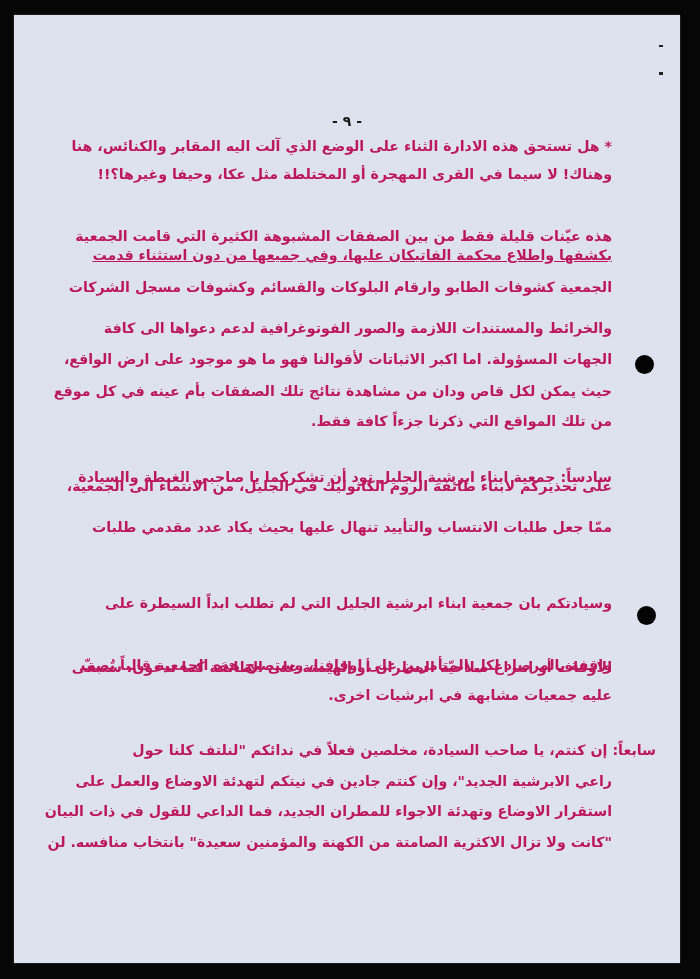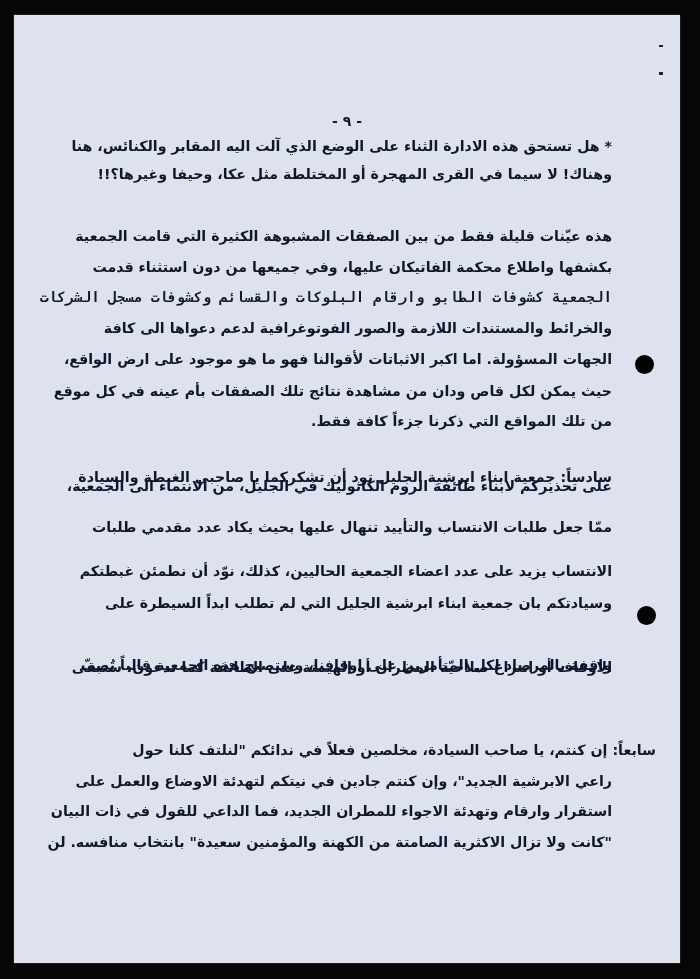--- a/index.html
+++ b/index.html
@@ -40,21 +40,21 @@
     }
     .line {
       position: absolute;
       left: 124px;
       width: 474px;
       height: 24px;
       direction: rtl;
       font-family: "DejaVu Sans", sans-serif;
       font-size: 14.2px;
       font-weight: bold;
-      color: #0f172a;
+      color: #be185d;
       line-height: 24px;
       white-space: nowrap;
       text-align: justify;
       text-align-last: justify;
       overflow: visible;
     }
     .line.last {
       text-align-last: right;
     }
     .heading-word {
@@ -86,38 +86,38 @@
 
     <div class="punch-hole" style="left:621px; top:340px;"></div>
     <div class="punch-hole" style="left:623px; top:591px;"></div>
 
     <div class="page-number">- ٩ -</div>
 
     <div class="line" style="top:119px;">* هل تستحق هذه الادارة الثناء على الوضع الذي آلت اليه المقابر والكنائس، هنا</div>
     <div class="line last" style="top:147px;">وهناك! لا سيما في القرى المهجرة أو المختلطة مثل عكا، وحيفا وغيرها؟!!</div>
 
     <div class="line" style="top:209px;">هذه عيّنات قليلة فقط من بين الصفقات المشبوهة الكثيرة التي قامت الجمعية</div>
-    <div class="line" style="top:240px;">بكشفها واطلاع محكمة الفاتيكان عليها، وفي جميعها من دون استثناء قدمت</div>
-    <div class="line" style="top:271px;font-family:Liberation Mono, monospace;">الجمعية كشوفات الطابو وارقام البلوكات والقسائم وكشوفات مسجل الشركات</div>
+    <div class="line" style="top:228px;text-decoration:underline;">بكشفها واطلاع محكمة الفاتيكان عليها، وفي جميعها من دون استثناء قدمت</div>
+    <div class="line" style="top:260px;">الجمعية كشوفات الطابو وارقام البلوكات والقسائم وكشوفات مسجل الشركات</div>
     <div class="line" style="top:301px;">والخرائط والمستندات اللازمة والصور الفوتوغرافية لدعم دعواها الى كافة</div>
     <div class="line" style="top:364px;">حيث يمكن لكل قاص ودان من مشاهدة نتائج تلك الصفقات بأم عينه في كل موقع</div>
     <div class="line" style="top:332px;">الجهات المسؤولة. اما اكبر الاثباتات لأقوالنا فهو ما هو موجود على ارض الواقع،</div>
     <div class="line last" style="top:394px;">من تلك المواقع التي ذكرنا جزءاً كافة فقط.</div>
 
     <div class="line" style="top:450px;">
       <span class="heading-word">سادساً:</span><span> جمعية ابناء ابرشية الجليل تود أن تشكركما يا صاحبي الغبطة والسيادة</span>
     </div>
     <div class="line" style="top:459px;">على تحذيركم لابناء طائفة الروم الكاثوليك في الجليل، من الانتماء الى الجمعية،</div>
     <div class="line" style="top:500px;">ممّا جعل طلبات الانتساب والتأييد تنهال عليها بحيث يكاد عدد مقدمي طلبات</div>
-    <div class="line" style="top:544px;">الانتساب يزيد على عدد اعضاء الجمعية الحاليين، كذلك، نوّد أن نطمئن غبطتكم</div>
     <div class="line" style="top:576px;">وسيادتكم بان جمعية ابناء ابرشية الجليل التي لم تطلب ابداً السيطرة على</div>
     <div class="line" style="top:607px;margin-top:33px;">الاوقاف أو انتزاع صلاحيّة المطران أو الهيمنة على الطائفة كما تدعون، ستبقى</div>
     <div class="line" style="top:638px;">واقفة بالمرصاد لكل المتأمرين على اوقافنا، وستصبح هذه الجمعية قالباً تُصبّ</div>
+    <div class="line last" style="top:668px;">عليه جمعيات مشابهة في ابرشيات اخرى.</div>
 
     <div class="line" style="top:723px;padding-left:44px;">
       <span class="heading-word">سابعاً:</span><span> إن كنتم، يا صاحب السيادة، مخلصين فعلاً في ندائكم "لنلتف كلنا حول</span>
     </div>
     <div class="line" style="top:754px;">راعي الابرشية الجديد"، وإن كنتم جادين في نيتكم لتهدئة الاوضاع والعمل على</div>
-    <div class="line" style="top:784px;">استقرار وارقام وتهدئة الاجواء للمطران الجديد، فما الداعي للقول في ذات البيان</div>
+    <div class="line" style="top:784px;">استقرار الاوضاع وتهدئة الاجواء للمطران الجديد، فما الداعي للقول في ذات البيان</div>
     <div class="line" style="top:815px;">"كانت ولا تزال الاكثرية الصامتة من الكهنة والمؤمنين سعيدة" بانتخاب منافسه. لن</div>
 
   </div>
 </div>
 
 </body></html>

